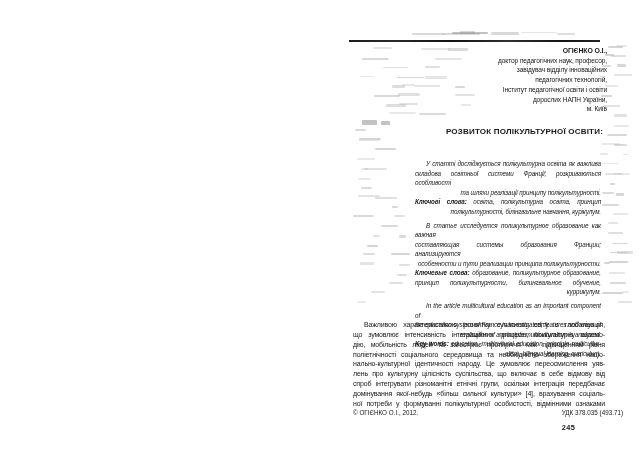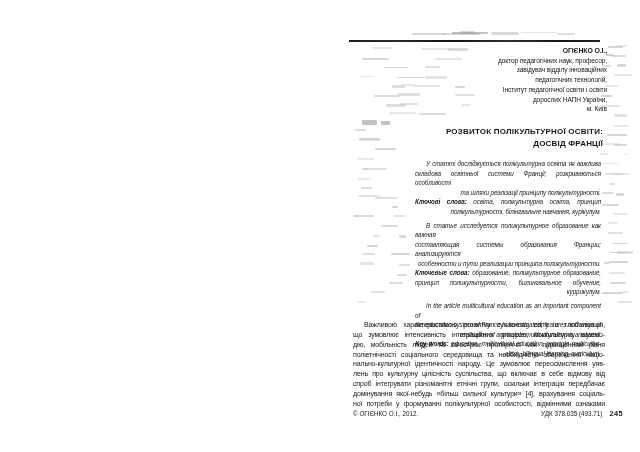--- a/index.html
+++ b/index.html
@@ -14,21 +14,21 @@
          font-size:8px;line-height:11.5px;letter-spacing:0.2px;}
   .abstracts{position:absolute;left:415px;top:159px;width:186px;font-size:6.3px;line-height:9.5px;letter-spacing:-0.1px;}
   .abstract{margin-bottom:4.5px;font-style:italic;}
   .abstract .lead{font-weight:bold;}
   .bodytext{position:absolute;left:353px;top:320px;width:252px;font-size:7px;line-height:9.85px;letter-spacing:-0.15px;}
   .line{display:block;text-align:right;}
   .just{text-align:justify;text-align-last:justify;}
   .ind{text-indent:11px;}
   .footer{position:absolute;left:353px;top:409px;width:270px;font-size:6.3px;display:flex;
           justify-content:space-between;align-items:baseline;}
-  .footer .right{display:flex;align-items:baseline;gap:7px;}
+  .footer .right{display:flex;align-items:baseline;gap:7px;flex-direction:column;}
   .footer .pagenum{font-weight:bold;font-size:7.4px;letter-spacing:0.4px;}
   .noise-dash{position:absolute;border-radius:1px;}
 </style>
 </head>
 <body>
 
 <div class="canvas">
   <div class="textwrap">
     <div class="rule"></div>
 
@@ -39,21 +39,20 @@
           <div class="line">завідувач відділу інноваційних</div>
           <div class="line">педагогічних технологій,</div>
           <div class="line">Інститут педагогічної освіти і освіти</div>
           <div class="line">дорослих НАПН України,</div>
           <div class="line">м. Київ</div>
         </div>
     </div>
 
     <div class="title">
         <div class="line">РОЗВИТОК ПОЛІКУЛЬТУРНОЇ ОСВІТИ:</div>
-        <div class="line">ДОСВІД ФРАНЦІЇ</div>
       </div>
 
     <div class="abstracts">
       <div class="abstract">
           <div class="line just ind">У статті досліджується полікультурна освіта як важлива</div>
           <div class="line just">складова освітньої системи Франції; розкриваються особливості</div>
           <div class="line">та шляхи реалізації принципу полікультурності.</div>
           <div class="line just"><span class="lead">Ключові слова:</span> освіта, полікультурна освіта, принцип</div>
           <div class="line">полікультурності, білінгвальне навчання, курікулум.</div>
         </div>

